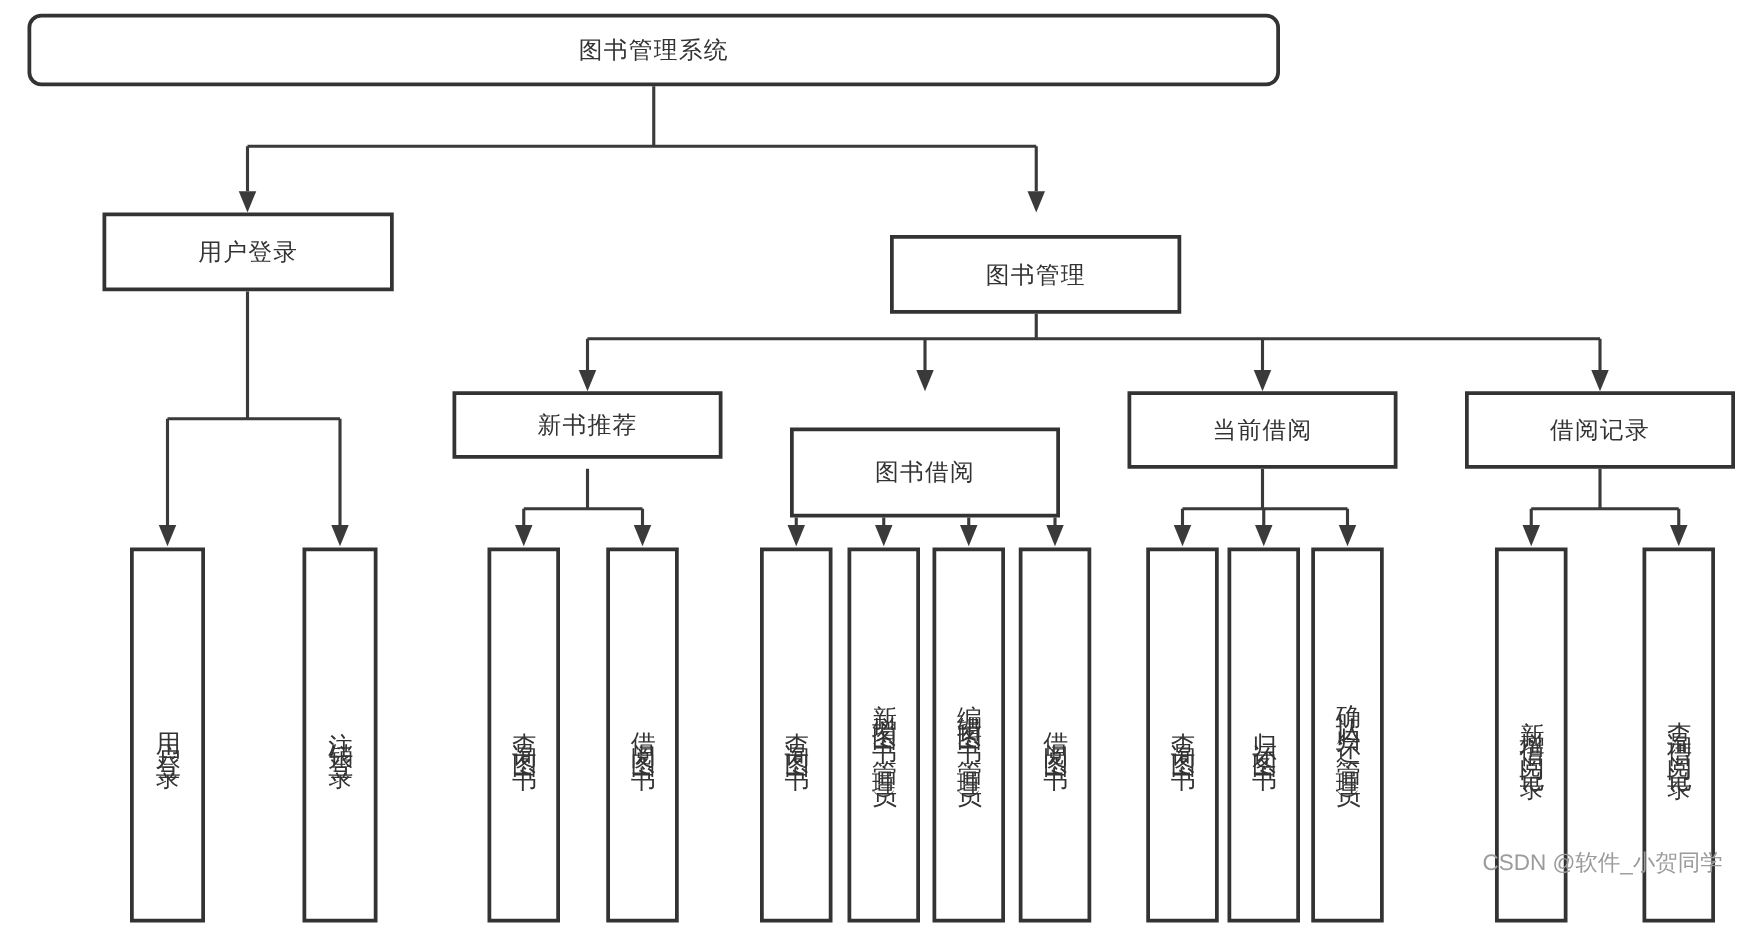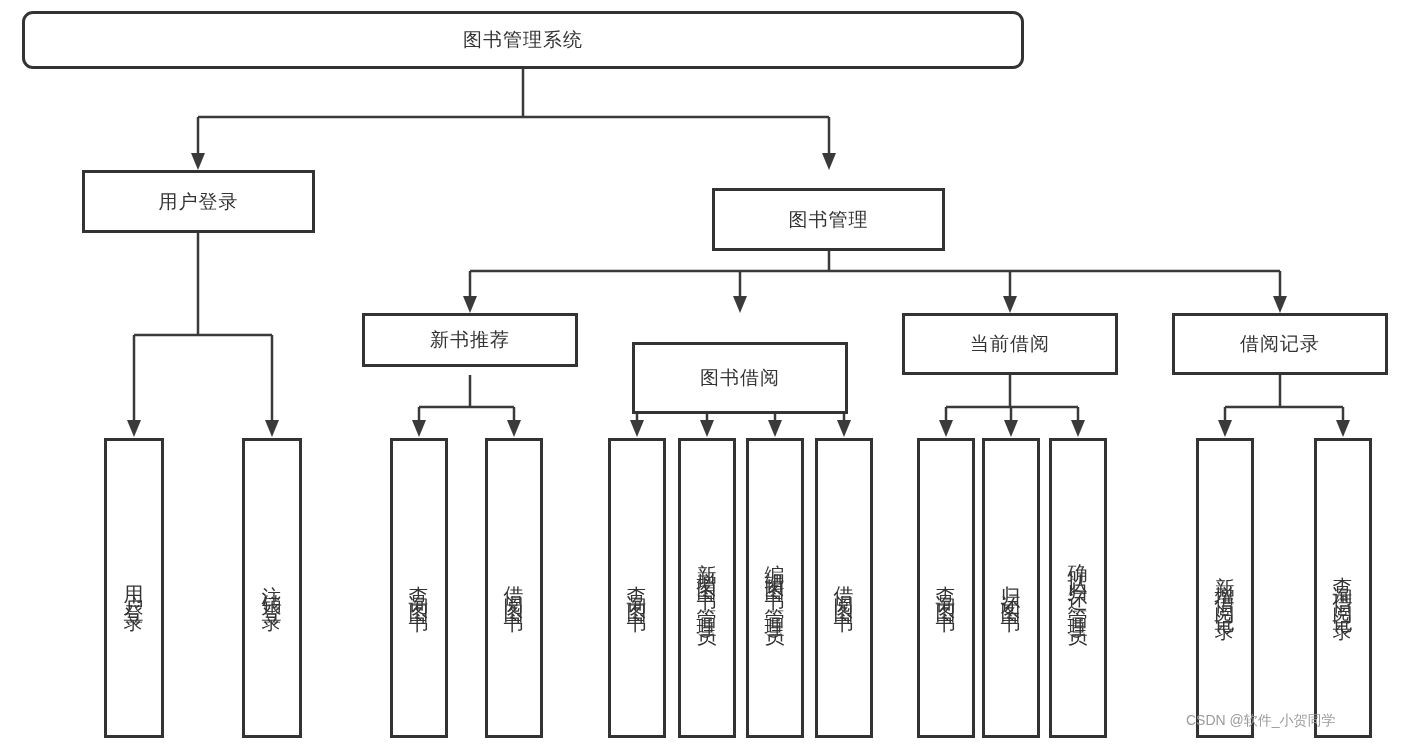--- a/index.html
+++ b/index.html
@@ -28,22 +28,22 @@
   }
   .node.leaf span{
     writing-mode:vertical-rl;
     text-orientation:mixed;
     font-size:20px;
     line-height:1;
     letter-spacing:9px;
   }
   .watermark{
     position:absolute;
-    left:1186px;top:712px;
-    font-size:14px;
+    left:1186px;top:678px;
+    font-size:18px;
     color:#9b9b9b;
     white-space:nowrap;
     z-index:10;
   }
 </style>
 </head>
 <body>
 
 <div class="canvas">
 

